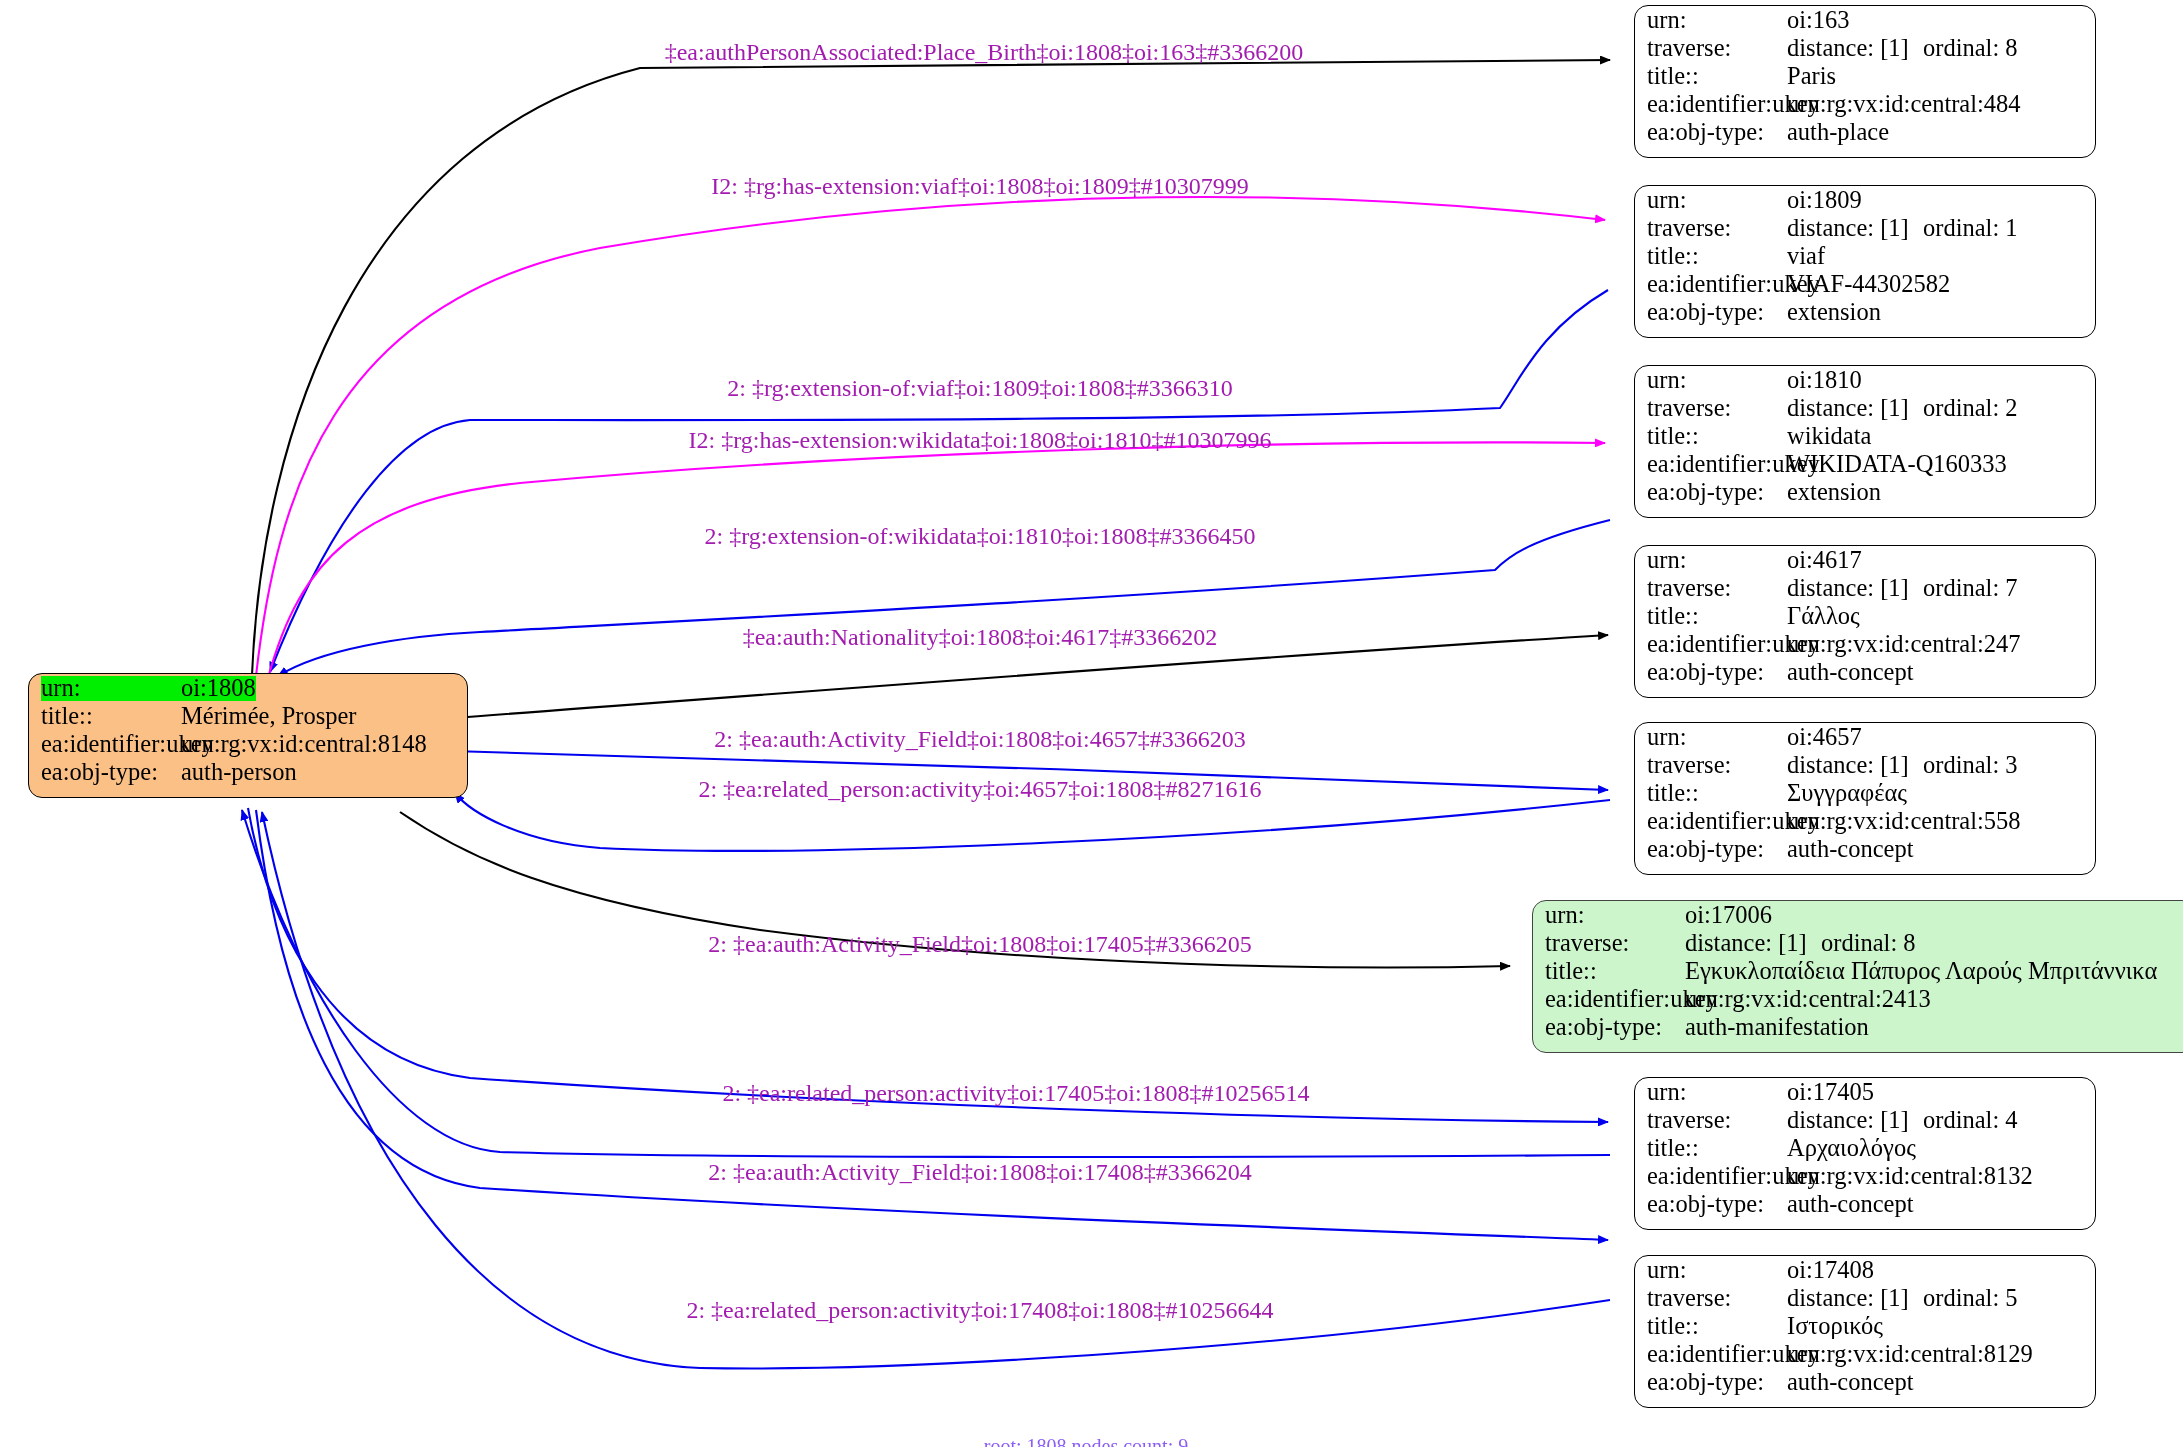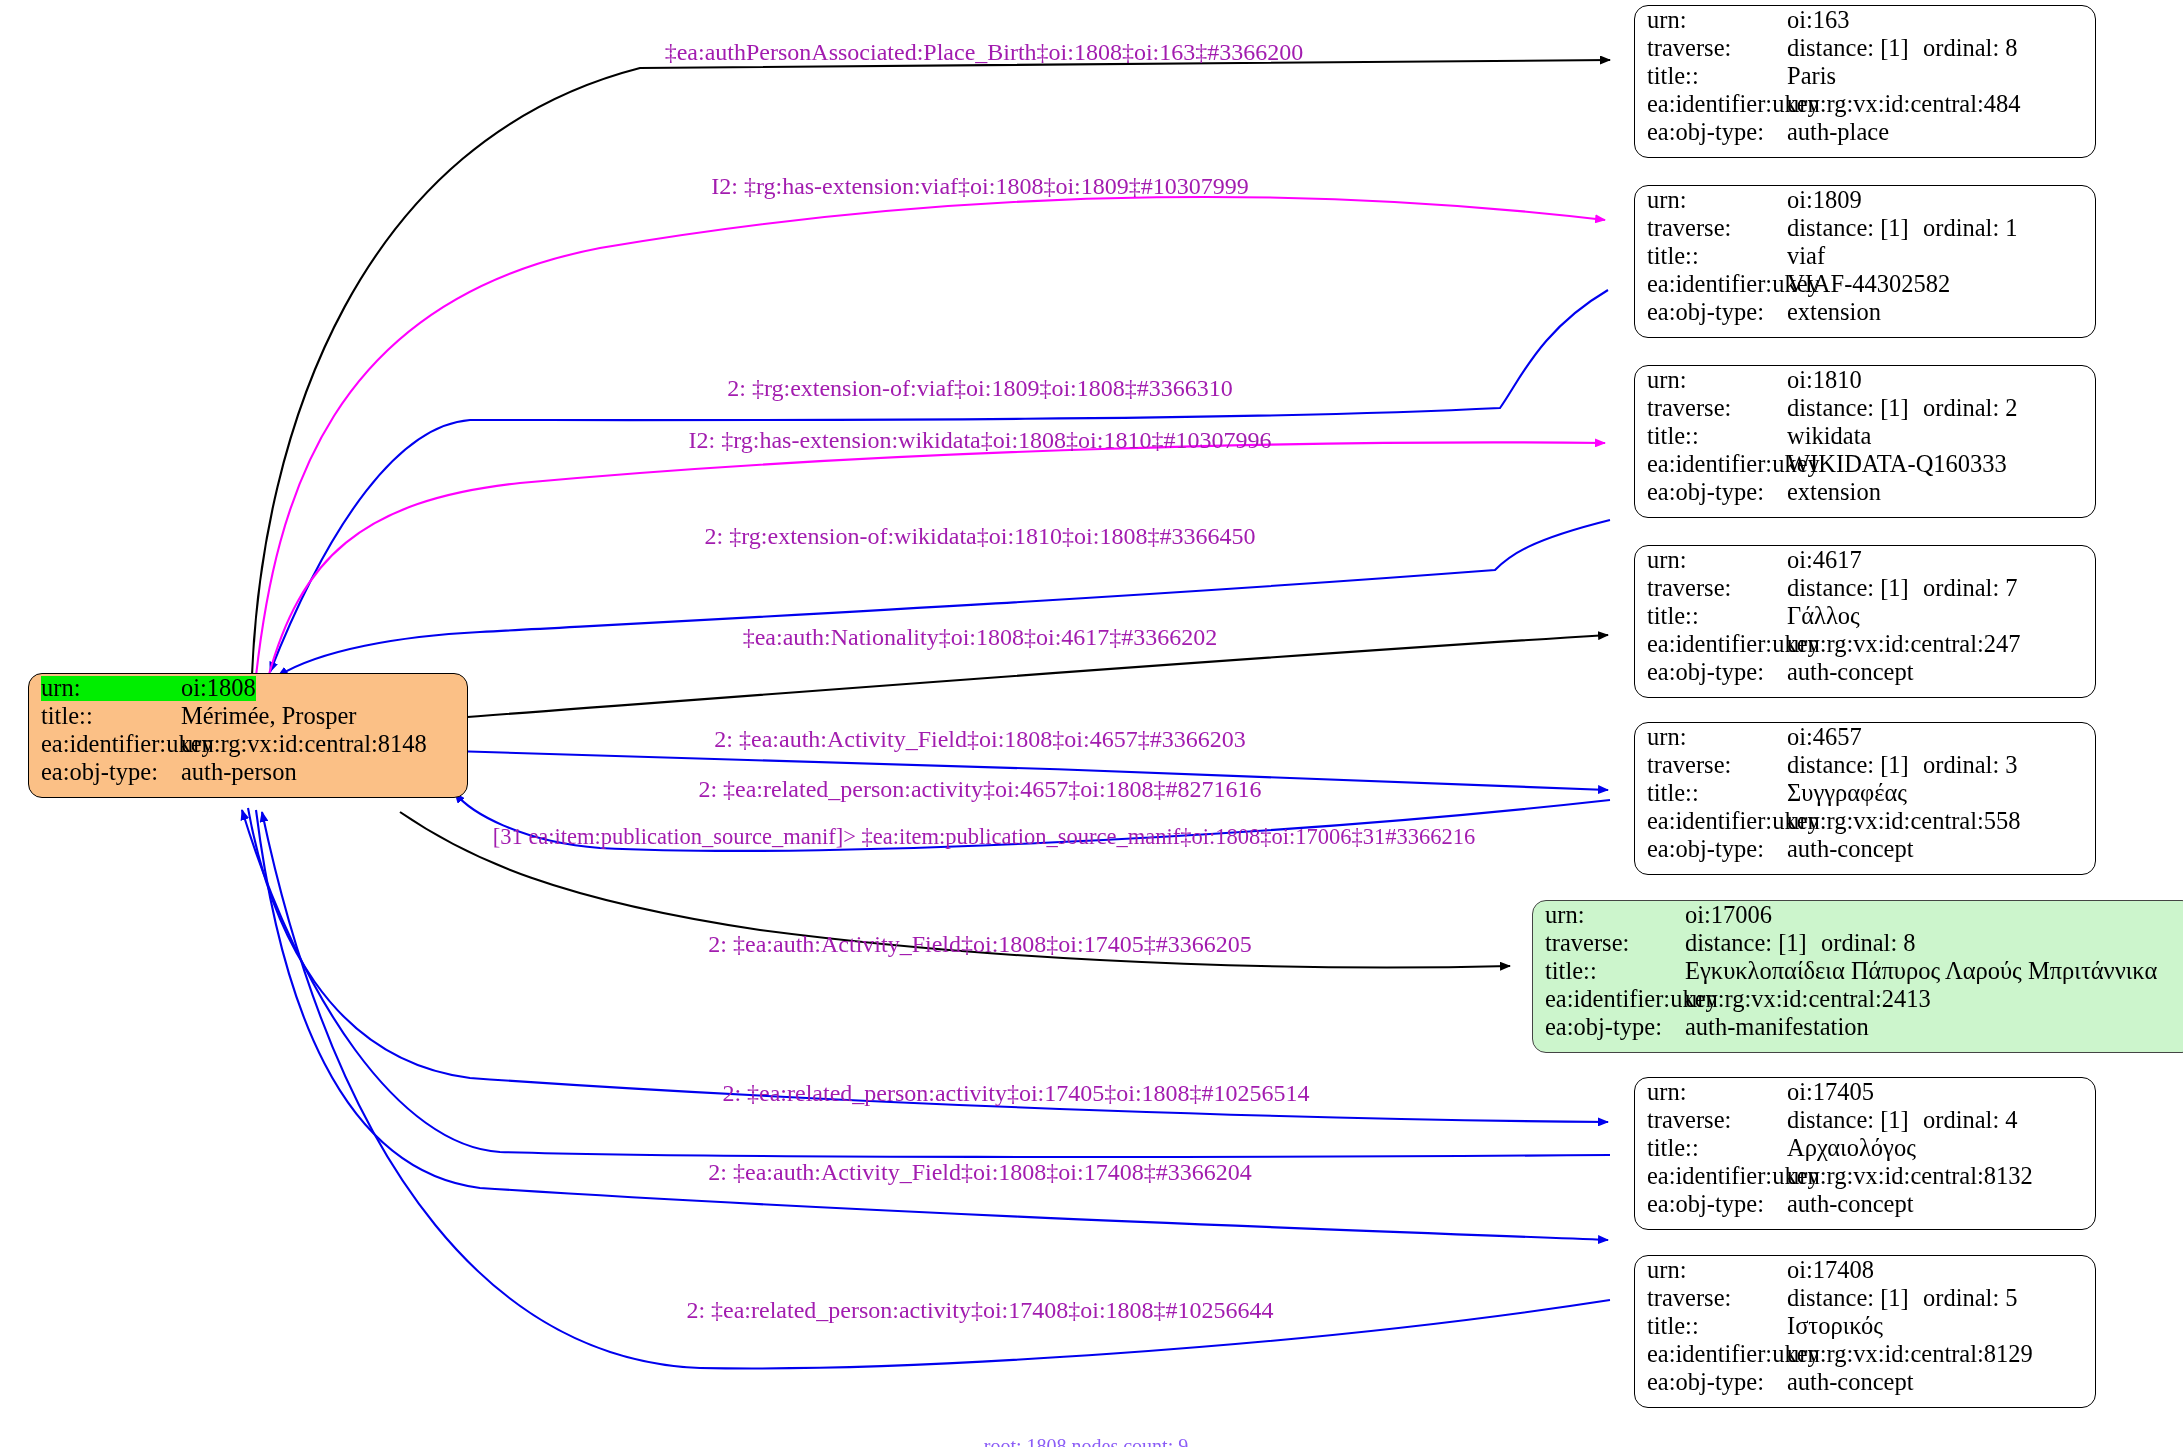--- a/index.html
+++ b/index.html
@@ -345,21 +345,20 @@
   </div>
 
   <div class="edge-label" style="left:984px; top:52px;">‡ea:authPersonAssociated:Place_Birth‡oi:1808‡oi:163‡#3366200</div>
   <div class="edge-label" style="left:980px; top:186px;">I2: ‡rg:has-extension:viaf‡oi:1808‡oi:1809‡#10307999</div>
   <div class="edge-label" style="left:980px; top:388px;">2: ‡rg:extension-of:viaf‡oi:1809‡oi:1808‡#3366310</div>
   <div class="edge-label" style="left:980px; top:440px;">I2: ‡rg:has-extension:wikidata‡oi:1808‡oi:1810‡#10307996</div>
   <div class="edge-label" style="left:980px; top:536px;">2: ‡rg:extension-of:wikidata‡oi:1810‡oi:1808‡#3366450</div>
   <div class="edge-label" style="left:980px; top:637px;">‡ea:auth:Nationality‡oi:1808‡oi:4617‡#3366202</div>
   <div class="edge-label" style="left:980px; top:739px;">2: ‡ea:auth:Activity_Field‡oi:1808‡oi:4657‡#3366203</div>
   <div class="edge-label" style="left:980px; top:789px;">2: ‡ea:related_person:activity‡oi:4657‡oi:1808‡#8271616</div>
-  <div class="edge-label small" style="left:984px; top:837px;">[31 ea:item:publication_source_manif]&gt; ‡ea:item:publication_source_manif‡oi:1808‡oi:17006‡31#3366216</div>
   <div class="edge-label" style="left:980px; top:944px;">2: ‡ea:auth:Activity_Field‡oi:1808‡oi:17405‡#3366205</div>
   <div class="edge-label" style="left:980px; top:1093px;margin-left:36px;">2: ‡ea:related_person:activity‡oi:17405‡oi:1808‡#10256514</div>
   <div class="edge-label" style="left:980px; top:1172px;">2: ‡ea:auth:Activity_Field‡oi:1808‡oi:17408‡#3366204</div>
   <div class="edge-label" style="left:980px; top:1310px;">2: ‡ea:related_person:activity‡oi:17408‡oi:1808‡#10256644</div>
 
   <div class="footer-label" style="left:1086px; top:1423px;">root: 1808 nodes count: 9</div>
 
 </div>
 
 </body></html>

